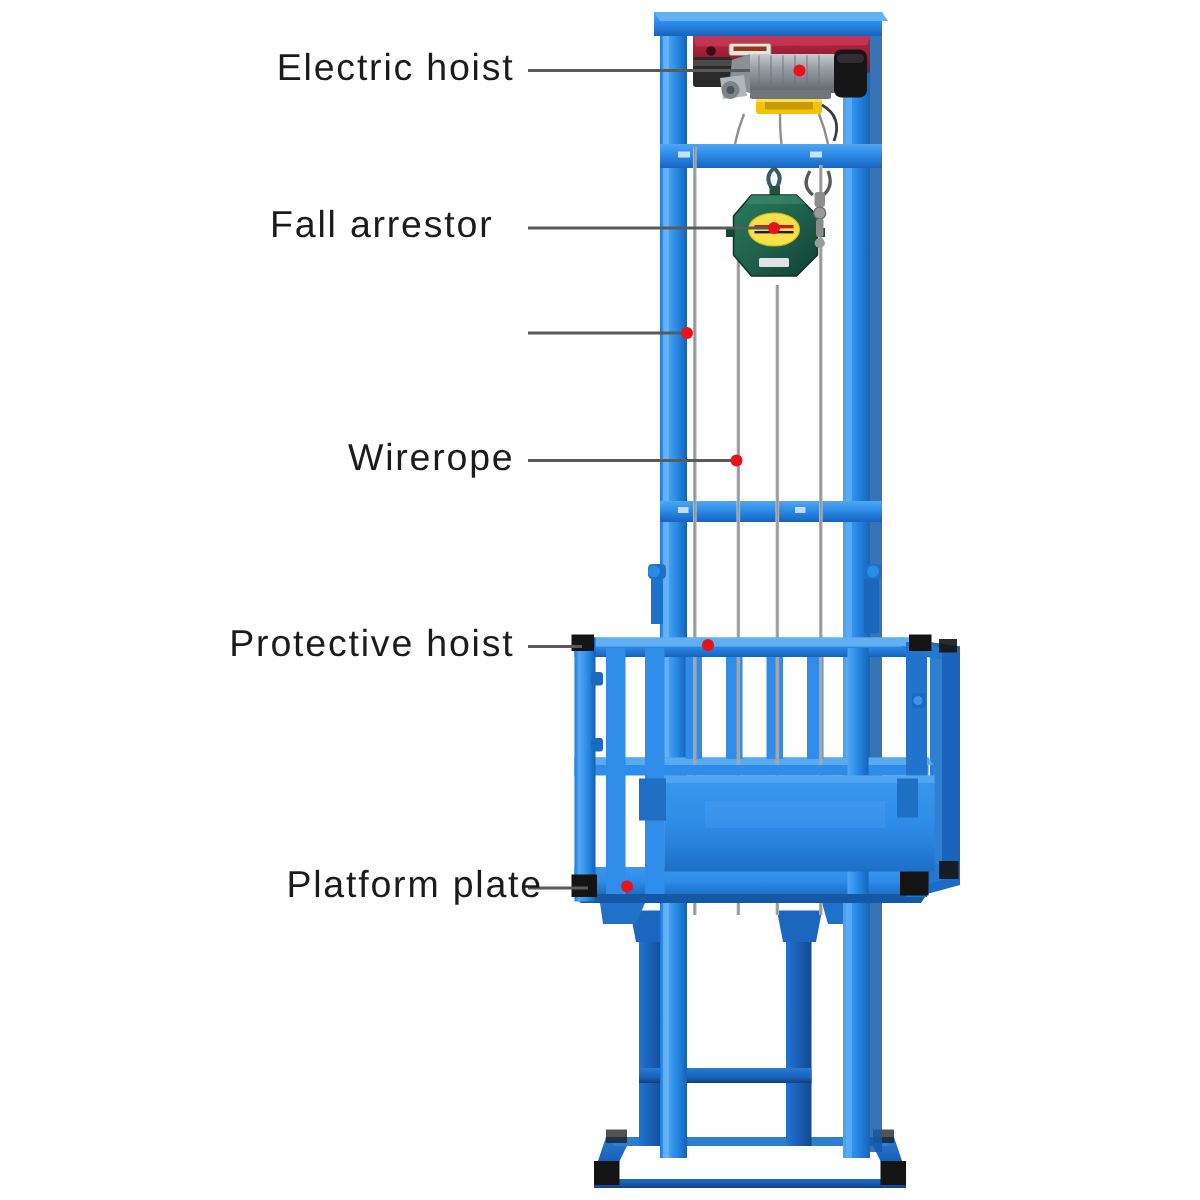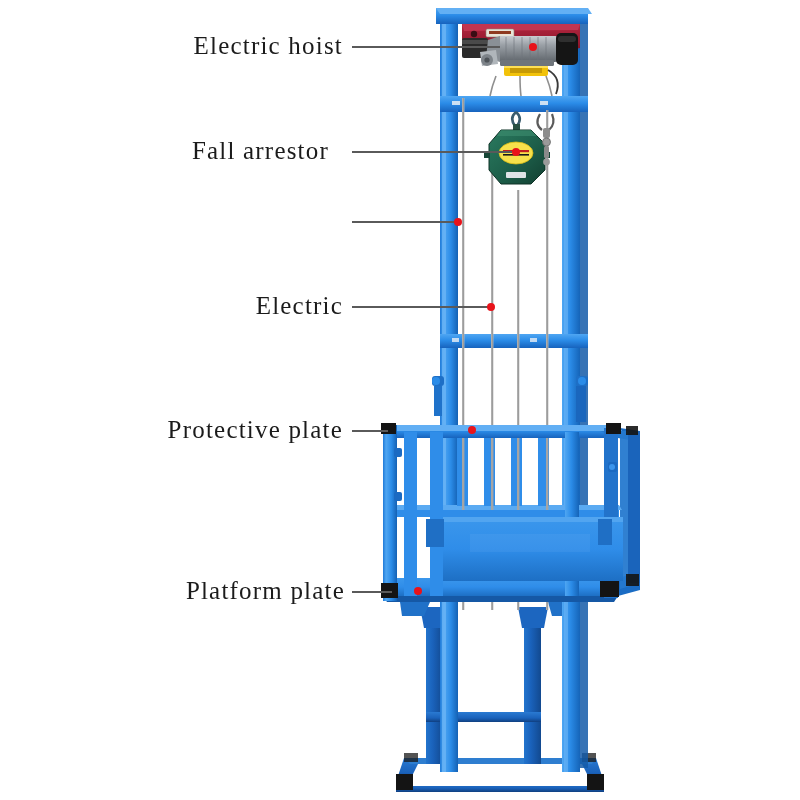--- a/index.html
+++ b/index.html
@@ -21,21 +21,21 @@
   }
   #diagram-svg {
     position: absolute;
     left: 0;
     top: 0;
     width: 800px;
     height: 800px;
   }
   .callout-label {
     position: absolute;
-    font-family: Liberation Serif, serif;
+    font-family: Liberation Sans, sans-serif;
     font-size: 25px;
     letter-spacing: 1.2px;
     color: #1b1b1b;
     white-space: nowrap;
     line-height: 1;
     text-align: center;
   }
 </style>
 </head>
 <body>
@@ -313,19 +313,19 @@
         <circle cx="418" cy="591" r="4" fill="#e8131a"></circle>
       </g>
     </g>
   </svg>
 
   <div class="callout-label" style="right:457px; top:33px;">Electric hoist</div>
 
   <div class="callout-label" style="right:471px; top:138px;">Fall arrestor</div>
 
 
-  <div class="callout-label" style="right:457px; top:293px;">Electric</div>
-
-  <div class="callout-label" style="right:457px; top:417px;">Protective plate</div>
-
-  <div class="callout-label" style="right:455px; top:578px;">Platform plate</div>
+  <div class="callout-label" style="right:457px; top:293px;">Wirerope</div>
+
+  <div class="callout-label" style="right:457px; top:417px;">Protective hoist</div>
+
+  <div class="callout-label" style="right:438px; top:578px;">Platform plate</div>
 
 </div>
 
 </body></html>

